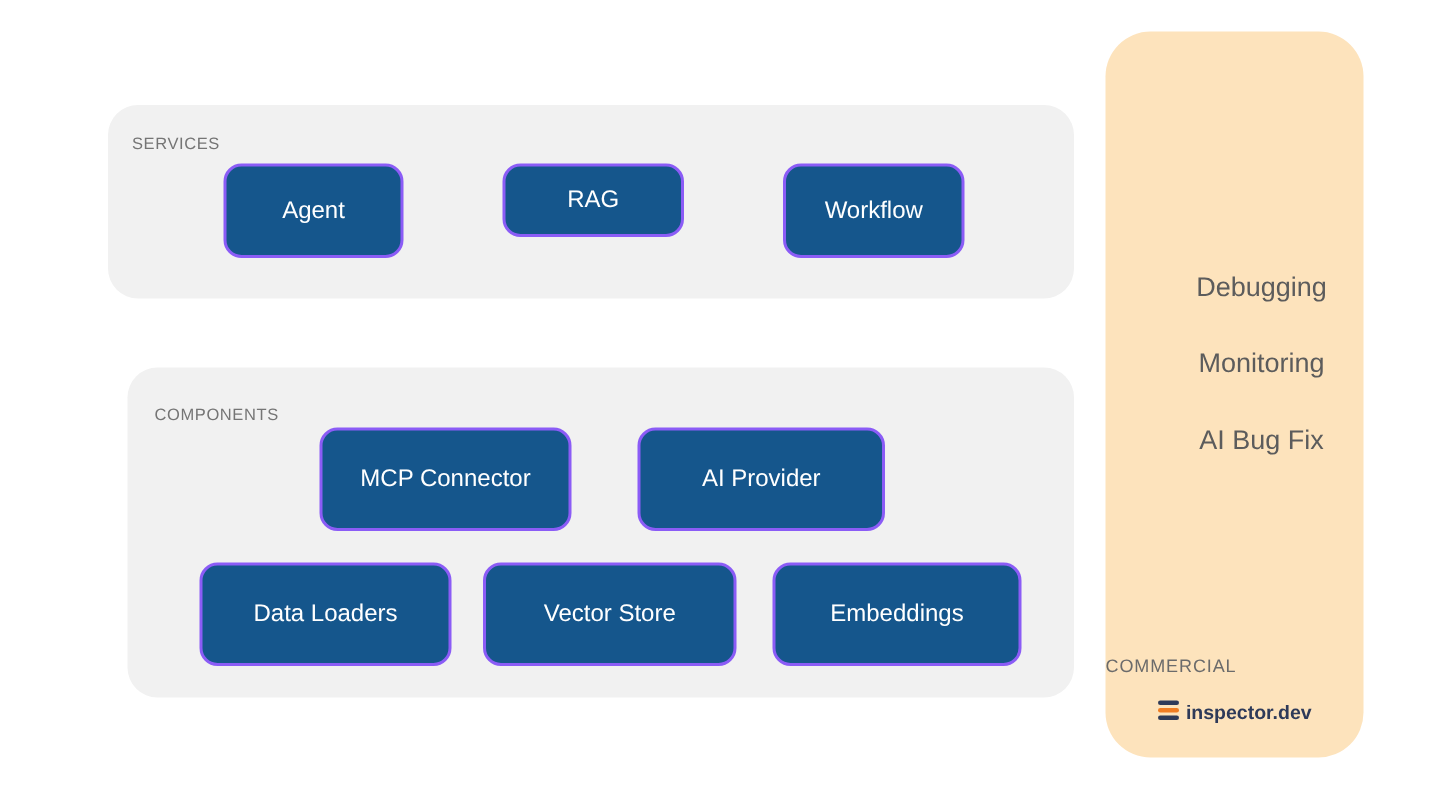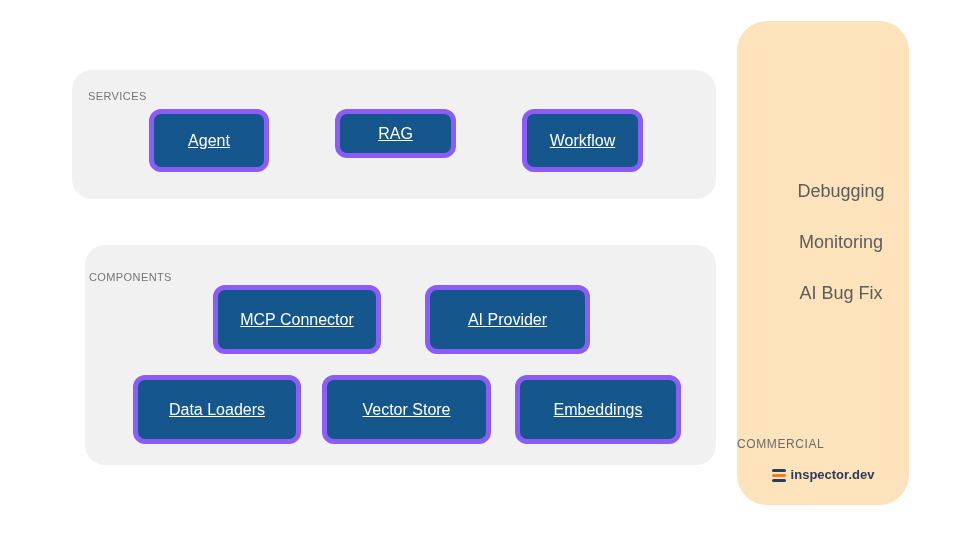--- a/index.html
+++ b/index.html
@@ -17,34 +17,33 @@
   }
   .panel-services { left: 72px; top: 70px; width: 644px; height: 129px; }
   .panel-components { left: 85px; top: 245px; width: 631px; height: 220px; }
   .panel-label {
     position: absolute;
     font-size: 11px;
     color: #757575;
     letter-spacing: 0.4px;
   }
   .panel-services .panel-label { left: 16px; top: 20px; }
-  .panel-components .panel-label { left: 4px; top: 26px; }
+  .panel-components .panel-label { left: 18px; top: 26px; }
   .node {
     position: absolute;
     background: #15568C;
-    border: 5px solid #8b5cf6;
+    border: 2px solid #8b5cf6;
     border-radius: 12px;
     color: #FFFFFF;
     font-size: 16px;
     display: flex;
     align-items: center;
     justify-content: center;
     box-sizing: border-box;
     white-space: nowrap;
-    text-decoration: underline;
   }
   
   .node-agent    { left: 77px;  top: 39px; width: 120px; height: 63px; }
   .node-rag      { left: 263px; top: 39px; width: 121px; height: 49px; }
   .node-workflow { left: 450px; top: 39px; width: 121px; height: 63px; }
   
   .node-mcp         { left: 128px; top: 40px;  width: 168px; height: 69px; }
   .node-ai-provider { left: 340px; top: 40px;  width: 165px; height: 69px; }
   .node-data-loaders{ left: 48px;  top: 130px; width: 168px; height: 69px; }
   .node-vector-store{ left: 237px; top: 130px; width: 169px; height: 69px; }
@@ -74,21 +73,21 @@
     top: 416px; left: 0; right: 0;
     text-align: left;
     font-size: 12px;
     letter-spacing: 0.6px;
     color: #6B6B6B;
   }
   .brand-row {
     position: absolute;
     top: 446px; left: 0; right: 0;
     display: flex;
-    align-items: flex-end;
+    align-items: flex-start;
     justify-content: center;
     gap: 5px;
   }
   .logo-bars {
     display: flex;
     flex-direction: column;
     gap: 2px;
   }
   .logo-bar {
     width: 14px; height: 3px;

